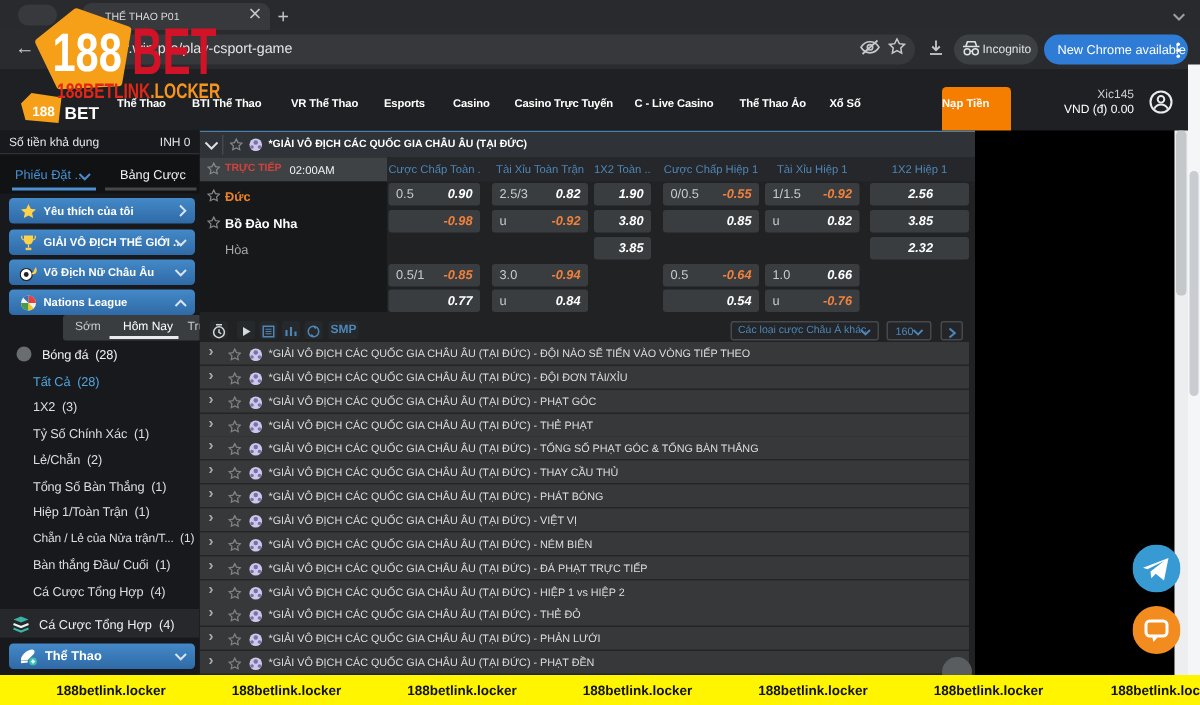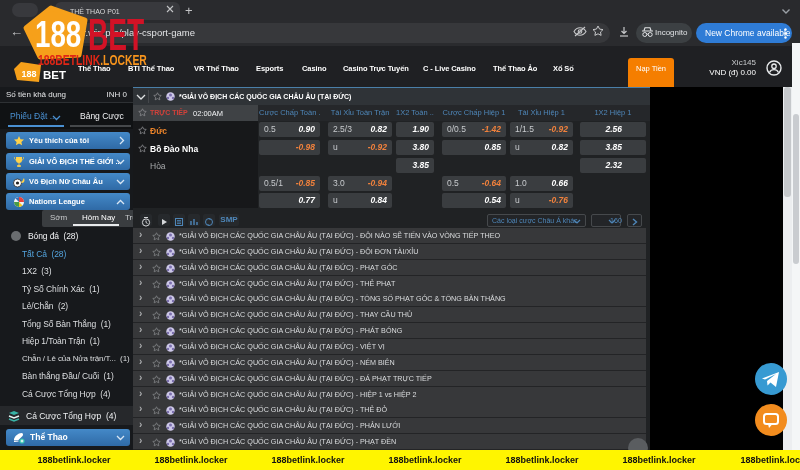--- a/index.html
+++ b/index.html
@@ -15,21 +15,21 @@
 #tabchev { left:781px; top:8px; }
 #addrrow { left:0; top:20px; width:800px; height:26px; background:#2a2b2e; }
 #backarr { left:10px; top:24px; color:#c7c8ca; font-size:13px; }
 #urlpill { left:32px; top:23px; width:578px; height:20px; background:#37383b; border-radius:10px; color:#e3e4e6; font-size:9.5px; line-height:20px; padding-left:14px; }
 #dlicon { left:618px; top:26px; }
 #incog { left:636px; top:23px; width:56px; height:20px; background:#3c4043; border-radius:10px; color:#dfe1e4; font-size:8px; line-height:20px; padding-left:19px; }
 #newchrome { left:696px; top:23px; width:96px; height:20px; background:#2f7cd6; border-radius:10px; color:#fff; font-size:8.5px; line-height:20px; padding-left:9px; }
 
 #nav { left:0; top:46px; width:800px; height:41px; background:#1f2023; }
 .navitem { position:absolute; top:64px; color:#fff; font-size:7.5px; font-weight:bold; letter-spacing:-0.1px; white-space:nowrap; }
-#napbtn { left:628px; top:58px; width:46px; height:39px; background:#f57e00; border-radius:3px; color:#fff; font-size:7.5px; font-weight:normal; text-align:center; line-height:21px; }
+#napbtn { left:628px; top:58px; width:46px; height:39px; background:#f57e00; border-radius:3px; color:#fff; font-size:7.5px; font-weight:bold; text-align:left; line-height:21px; }
 #acct1 { left:660px; top:58px; width:96px; text-align:right; color:#c9cbcd; font-size:8px; }
 #acct2 { left:640px; top:68px; width:116px; text-align:right; color:#fff; font-size:8px; }
 
 #sidebar { left:0; top:87px; width:133px; height:363px; background:#17191c; overflow:hidden; }
 .bluebtn { position:absolute; left:6px; width:124px; height:17px; background:linear-gradient(180deg,#4489c8,#2f6aa6); border-radius:3px; color:#fff; font-size:7.5px; font-weight:bold; line-height:17px; padding-left:23px; white-space:nowrap; overflow:hidden; }
 #sb-subtabs { left:6px; top:123px; width:125px; height:17px; background:#3a3d40; border-radius:2px; color:#c8cacc; font-size:8px;margin-left:36px; }
 .sbitem, .sbitem2 { position:absolute; color:#dcdee0; font-size:8.5px; letter-spacing:-0.1px; white-space:nowrap; }
 .sbitem2 { left:22px; }
 #sb-mix { left:0; top:319px; width:133px; height:19px; background:#26282b; color:#eef0f2; font-size:8.5px; }
 #sb-sport { left:6px; top:342px; width:124px; height:17px; background:linear-gradient(180deg,#4489c8,#2f6aa6); border-radius:3px; color:#fff; font-size:8.5px; font-weight:bold; line-height:17px; }
@@ -170,21 +170,21 @@
       </div>
     <div class="cell" style="left:195px;top:35px;width:64px">
         <span>2.5/3</span>
         <b>0.82</b>
       </div>
     <div class="cell" style="left:263px;top:35px;width:38px">
         <b>1.90</b>
       </div>
     <div class="cell" style="left:309px;top:35px;width:64px">
         <span>0/0.5</span>
-        <b class="neg">-1.42</b>
+        <b class="neg">-0.55</b>
       </div>
     <div class="cell" style="left:377px;top:35px;width:63px">
         <span>1/1.5</span>
         <b class="neg">-0.92</b>
       </div>
     <div class="cell" style="left:447px;top:35px;width:66px">
         <b style="right:24px">2.56</b>
       </div>
     <div class="cell" style="left:126px;top:53px;width:61px">
         <b class="neg">-0.98</b>
@@ -259,21 +259,21 @@
           <path d="M3 9V5M6 9V3M9 9V6" stroke="#4e86b8" stroke-width="1.4"></path>
         </svg></div>
     <div class="tbico" style="left:70px;top:127px"><svg width="12" height="12" viewBox="0 0 12 12">
           <circle cx="6" cy="6" r="3.5" fill="none" stroke="#4e86b8" stroke-width="1"></circle>
           <path d="M6 2.5l1.5 1.5M6 9.5L4.5 8" stroke="#4e86b8" stroke-width="1"></path>
         </svg></div>
     <div class="tbico" style="left:86px;top:127px;width:20px;color:#4e86b8;font-size:8px;text-align:center;line-height:12px">SMP</div>
     <div class="drop" style="left:354px;top:127px;width:99px;height:13px;line-height:12px;padding-left:4px;font-size:7px">Các loại cược Châu Á khác<svg style="position:absolute;right:4px;top:4px" width="8" height="5" viewBox="0 0 8 5">
           <path d="M1 1l3 3 3-3" stroke="#4e86b8" stroke-width="1.2" fill="none"></path>
         </svg></div>
-    <div class="drop" style="left:458px;top:127px;width:30px;height:13px;line-height:12px;padding-left:18px">160<svg style="position:absolute;right:4px;top:4px" width="8" height="5" viewBox="0 0 8 5">
+    <div class="drop" style="left:458px;top:127px;width:30px;height:13px;line-height:12px;padding-left:5px">160<svg style="position:absolute;right:4px;top:4px" width="8" height="5" viewBox="0 0 8 5">
           <path d="M1 1l3 3 3-3" stroke="#4e86b8" stroke-width="1.2" fill="none"></path>
         </svg></div>
     <div class="drop" style="left:494px;top:127px;width:15px;height:13px">
         <svg style="position:absolute;left:4px;top:2.5px" width="6" height="8" viewBox="0 0 6 8">
           <path d="M1 1l3.5 3L1 7" stroke="#4e86b8" stroke-width="1.4" fill="none"></path>
         </svg>
       </div>
     <div class="listrow" style="top:141px">
         <span class="lr-ch">›</span>
         <svg class="abs" style="left:19px;top:4px" width="9" height="9" viewBox="0 0 12 12">

